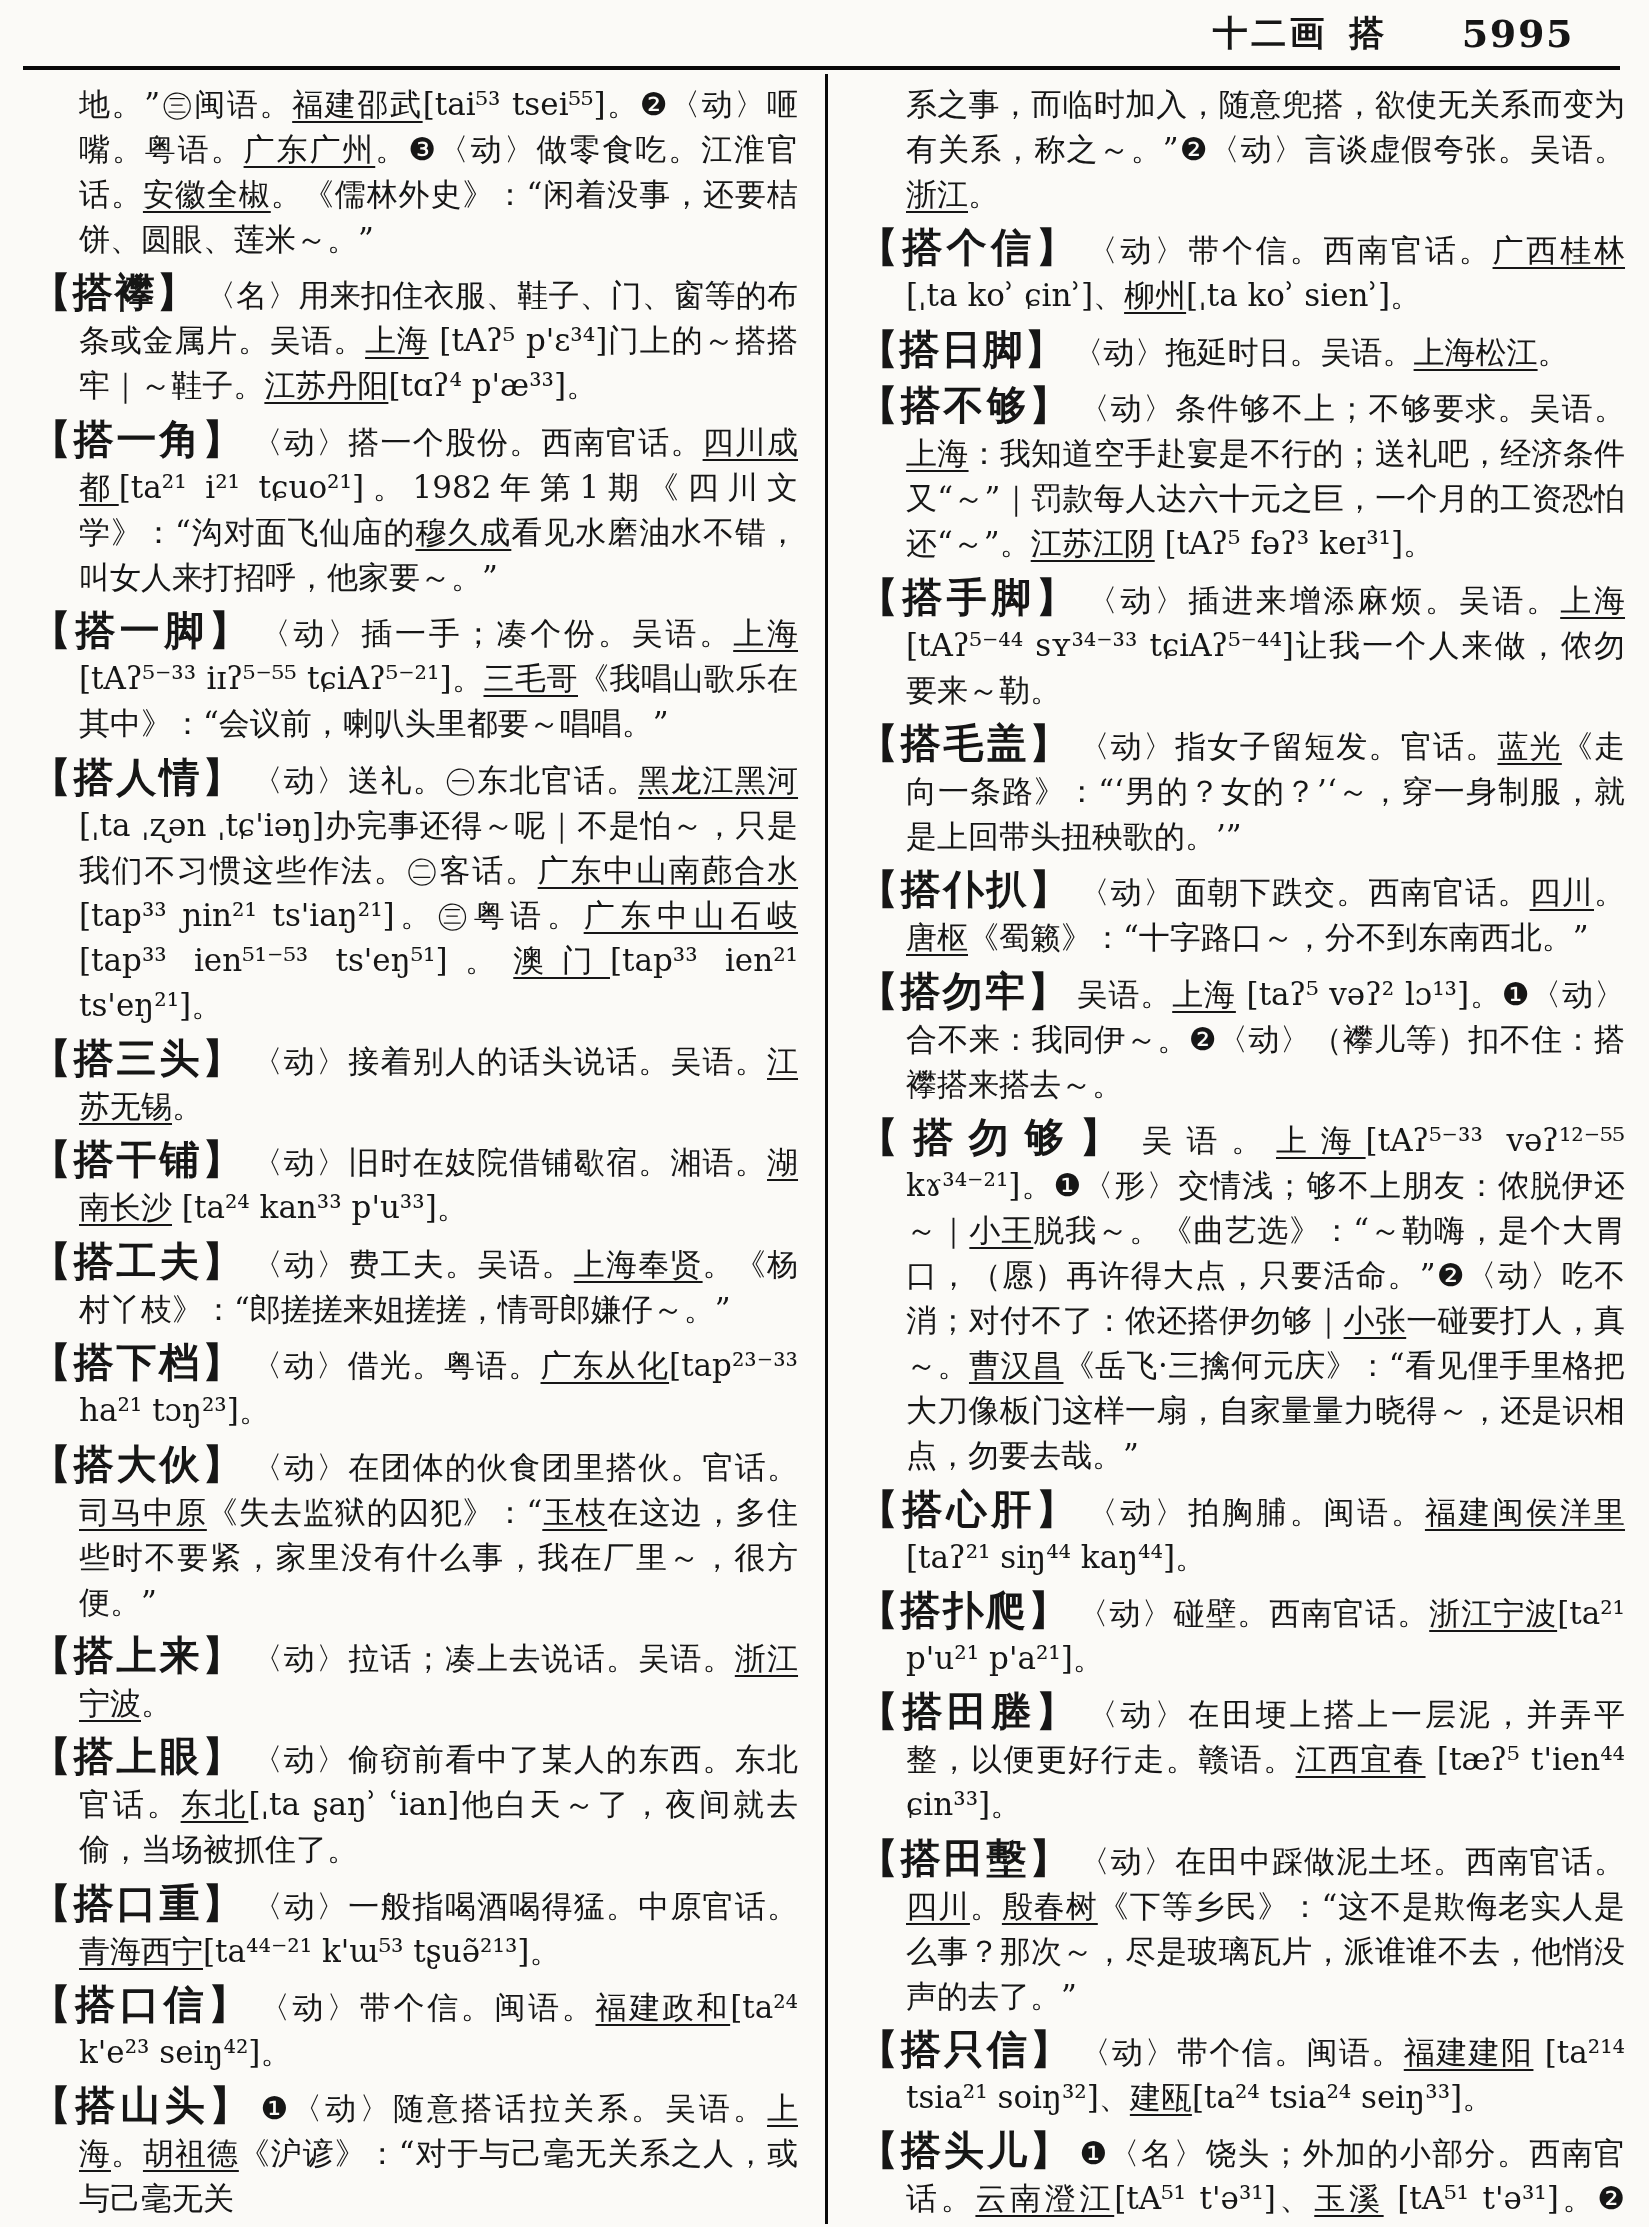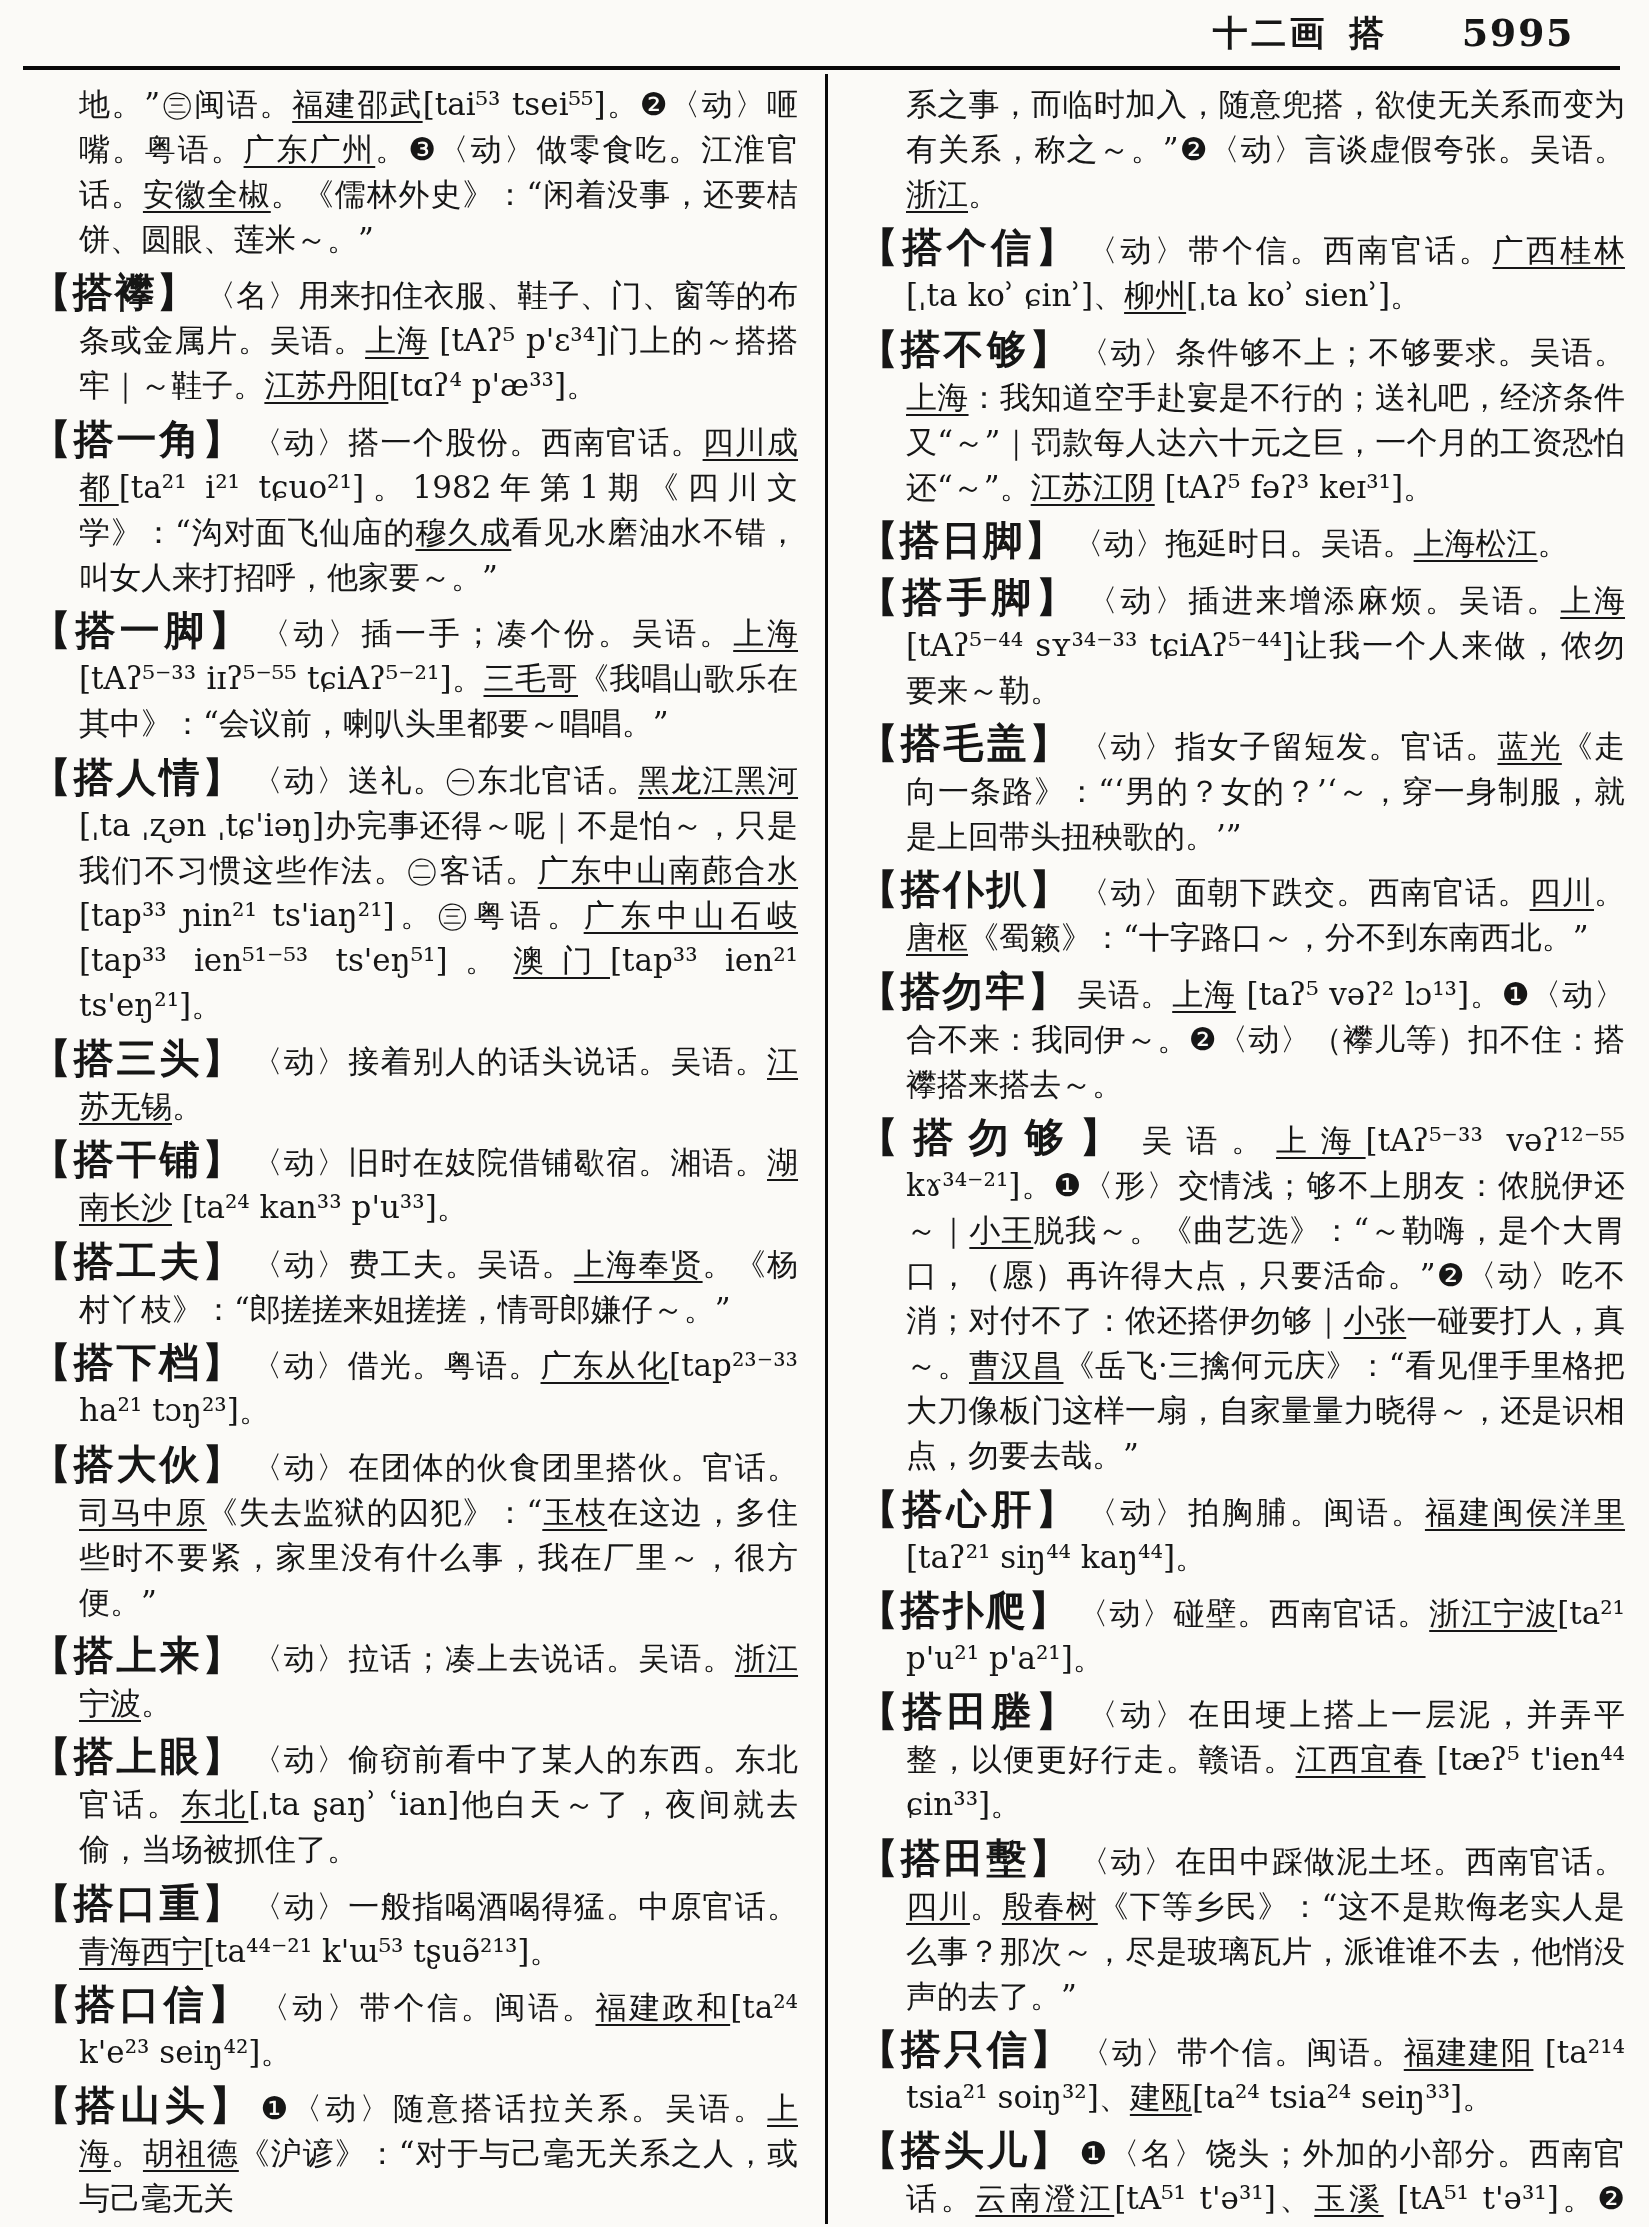--- a/index.html
+++ b/index.html
@@ -4,21 +4,21 @@
 <style>
   html,body{margin:0;padding:0;overflow:hidden;}
   body{
     width:1650px;height:2227px;position:relative;
     background:#fbfaf7;color:#161616;
     font-family:"DejaVu Serif","Liberation Serif",serif;
   }
   .page-header{
     position:absolute;top:10px;right:76px;
     font-size:35px;font-weight:bold;letter-spacing:3.3px;
-    display:flex;align-items:flex-start;gap:21.4px;
+    display:flex;align-items:center;gap:21.4px;
   }
   .page-header .pagenum{font-size:38px;letter-spacing:1.6px;margin-left:53px;}
   .header-rule{
     position:absolute;top:66px;left:23px;width:1597px;height:4.1px;background:#0a0a0a;
   }
   .column-divider{
     position:absolute;left:825px;top:74px;width:2.5px;height:2150px;background:#0a0a0a;
   }
   .col{
     position:absolute;top:82px;width:767px;
@@ -62,22 +62,22 @@
     <p class="entry"><span class="head">【搭大伙】</span><span>〈动〉在团体的伙食团里搭伙。官话。</span><span class="u">司马中原</span><span>《失去监狱的囚犯》：“</span><span class="u">玉枝</span><span>在这边，多住些时不要紧，家里没有什么事，我在厂里～，很方便。”</span></p>
     <p class="entry"><span class="head">【搭上来】</span><span>〈动〉拉话；凑上去说话。吴语。</span><span class="u">浙江宁波</span><span>。</span></p>
     <p class="entry"><span class="head">【搭上眼】</span><span>〈动〉偷窃前看中了某人的东西。东北官话。</span><span class="u">东北</span><span>[ˌta ʂaŋʾ ʿian]他白天～了，夜间就去偷，当场被抓住了。</span></p>
     <p class="entry"><span class="head">【搭口重】</span><span>〈动〉一般指喝酒喝得猛。中原官话。</span><span class="u">青海西宁</span><span>[ta⁴⁴⁻²¹ k'ɯ⁵³ tʂuə̃²¹³]。</span></p>
     <p class="entry"><span class="head">【搭口信】</span><span>〈动〉带个信。闽语。</span><span class="u">福建政和</span><span>[ta²⁴ k'e²³ seiŋ⁴²]。</span></p>
     <p class="entry"><span class="head">【搭山头】</span><span>❶〈动〉随意搭话拉关系。吴语。</span><span class="u">上海</span><span>。</span><span class="u">胡祖德</span><span>《沪谚》：“对于与己毫无关系之人，或与己毫无关</span></p>
   </div>
 <div class="col" id="col-right">
     <p class="entry cont"><span>系之事，而临时加入，随意兜搭，欲使无关系而变为有关系，称之～。”❷〈动〉言谈虚假夸张。吴语。</span><span class="u">浙江</span><span>。</span></p>
     <p class="entry"><span class="head">【搭个信】</span><span>〈动〉带个信。西南官话。</span><span class="u">广西桂林</span><span> [ˌta koʾ ɕinʾ]、</span><span class="u">柳州</span><span>[ˌta koʾ sienʾ]。</span></p>
+    <p class="entry"><span class="head">【搭日脚】</span><span>〈动〉拖延时日。吴语。</span><span class="u">上海松江</span><span>。</span></p>
     <p class="entry"><span class="head">【搭不够】</span><span>〈动〉条件够不上；不够要求。吴语。</span><span class="u">上海</span><span>：我知道空手赴宴是不行的；送礼吧，经济条件又“～”｜罚款每人达六十元之巨，一个月的工资恐怕还“～”。</span><span class="u">江苏江阴</span><span> [tAʔ⁵ fəʔ³ keɪ³¹]。</span></p>
-    <p class="entry"><span class="head">【搭日脚】</span><span>〈动〉拖延时日。吴语。</span><span class="u">上海松江</span><span>。</span></p>
     <p class="entry"><span class="head">【搭手脚】</span><span>〈动〉插进来增添麻烦。吴语。</span><span class="u">上海</span><span> [tAʔ⁵⁻⁴⁴ sʏ³⁴⁻³³ tɕiAʔ⁵⁻⁴⁴]让我一个人来做，侬勿要来～勒。</span></p>
     <p class="entry"><span class="head">【搭毛盖】</span><span>〈动〉指女子留短发。官话。</span><span class="u">蓝光</span><span>《走向一条路》：“‘男的？女的？’‘～，穿一身制服，就是上回带头扭秧歌的。’”</span></p>
     <p class="entry"><span class="head">【搭仆扒】</span><span>〈动〉面朝下跌交。西南官话。</span><span class="u">四川</span><span>。</span><span class="u">唐枢</span><span>《蜀籁》：“十字路口～，分不到东南西北。”</span></p>
     <p class="entry"><span class="head">【搭勿牢】</span><span>吴语。</span><span class="u">上海</span><span> [taʔ⁵ vəʔ² lɔ¹³]。❶〈动〉合不来：我同伊～。❷〈动〉（襻儿等）扣不住：搭襻搭来搭去～。</span></p>
     <p class="entry"><span class="head">【搭勿够】</span><span>吴语。</span><span class="u">上海</span><span>[tAʔ⁵⁻³³ vəʔ¹²⁻⁵⁵ kɤ³⁴⁻²¹]。❶〈形〉交情浅；够不上朋友：侬脱伊还～｜</span><span class="u">小王</span><span>脱我～。《曲艺选》：“～勒嗨，是个大胃口，（愿）再许得大点，只要活命。”❷〈动〉吃不消；对付不了：侬还搭伊勿够｜</span><span class="u">小张</span><span>一碰要打人，真～。</span><span class="u">曹汉昌</span><span>《岳飞·三擒何元庆》：“看见俚手里格把大刀像板门这样一扇，自家量量力晓得～，还是识相点，勿要去哉。”</span></p>
     <p class="entry"><span class="head">【搭心肝】</span><span>〈动〉拍胸脯。闽语。</span><span class="u">福建闽侯洋里</span><span> [taʔ²¹ siŋ⁴⁴ kaŋ⁴⁴]。</span></p>
     <p class="entry"><span class="head">【搭扑爬】</span><span>〈动〉碰壁。西南官话。</span><span class="u">浙江宁波</span><span>[ta²¹ p'u²¹ p'a²¹]。</span></p>
     <p class="entry"><span class="head">【搭田塍】</span><span>〈动〉在田埂上搭上一层泥，并弄平整，以便更好行走。赣语。</span><span class="u">江西宜春</span><span> [tæʔ⁵ t'ien⁴⁴ ɕin³³]。</span></p>
     <p class="entry"><span class="head">【搭田墼】</span><span>〈动〉在田中踩做泥土坯。西南官话。</span><span class="u">四川</span><span>。</span><span class="u">殷春树</span><span>《下等乡民》：“这不是欺侮老实人是么事？那次～，尽是玻璃瓦片，派谁谁不去，他悄没声的去了。”</span></p>
     <p class="entry"><span class="head">【搭只信】</span><span>〈动〉带个信。闽语。</span><span class="u">福建建阳</span><span> [ta²¹⁴ tsia²¹ soiŋ³²]、</span><span class="u">建瓯</span><span>[ta²⁴ tsia²⁴ seiŋ³³]。</span></p>

